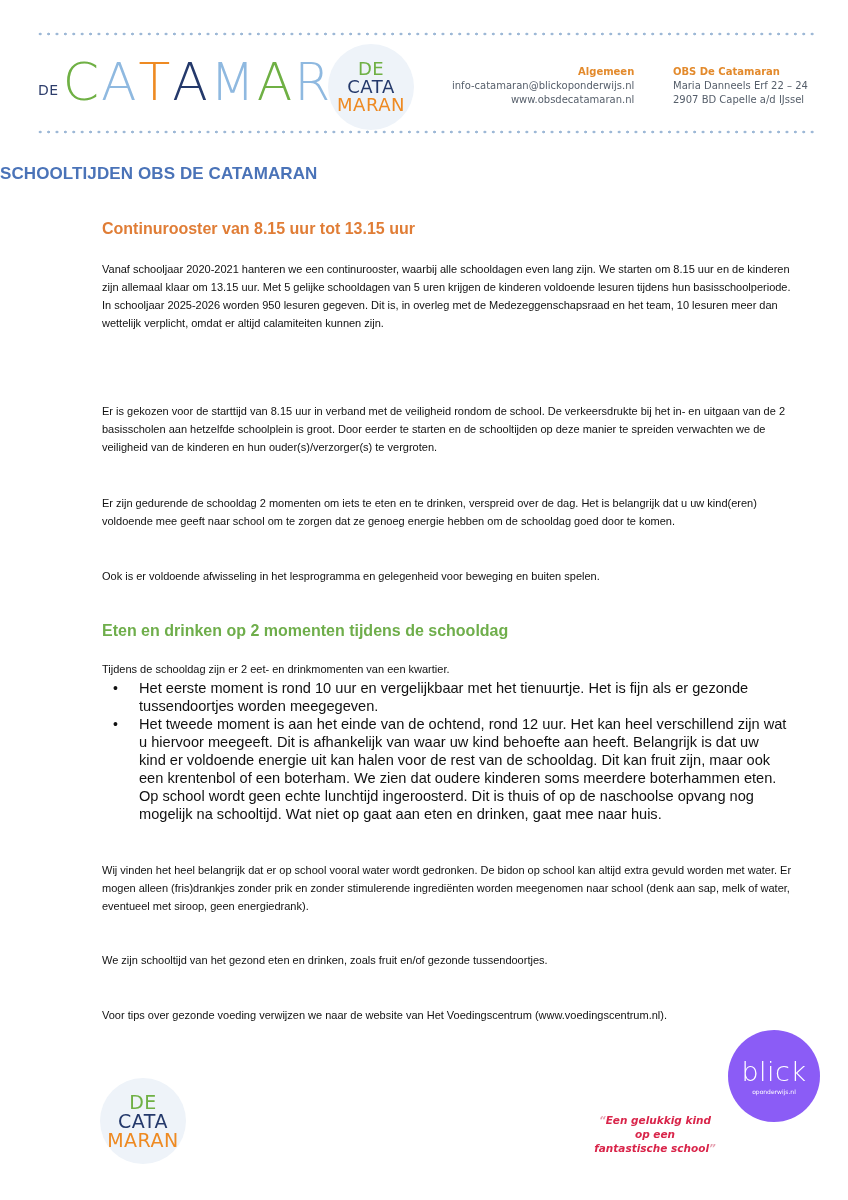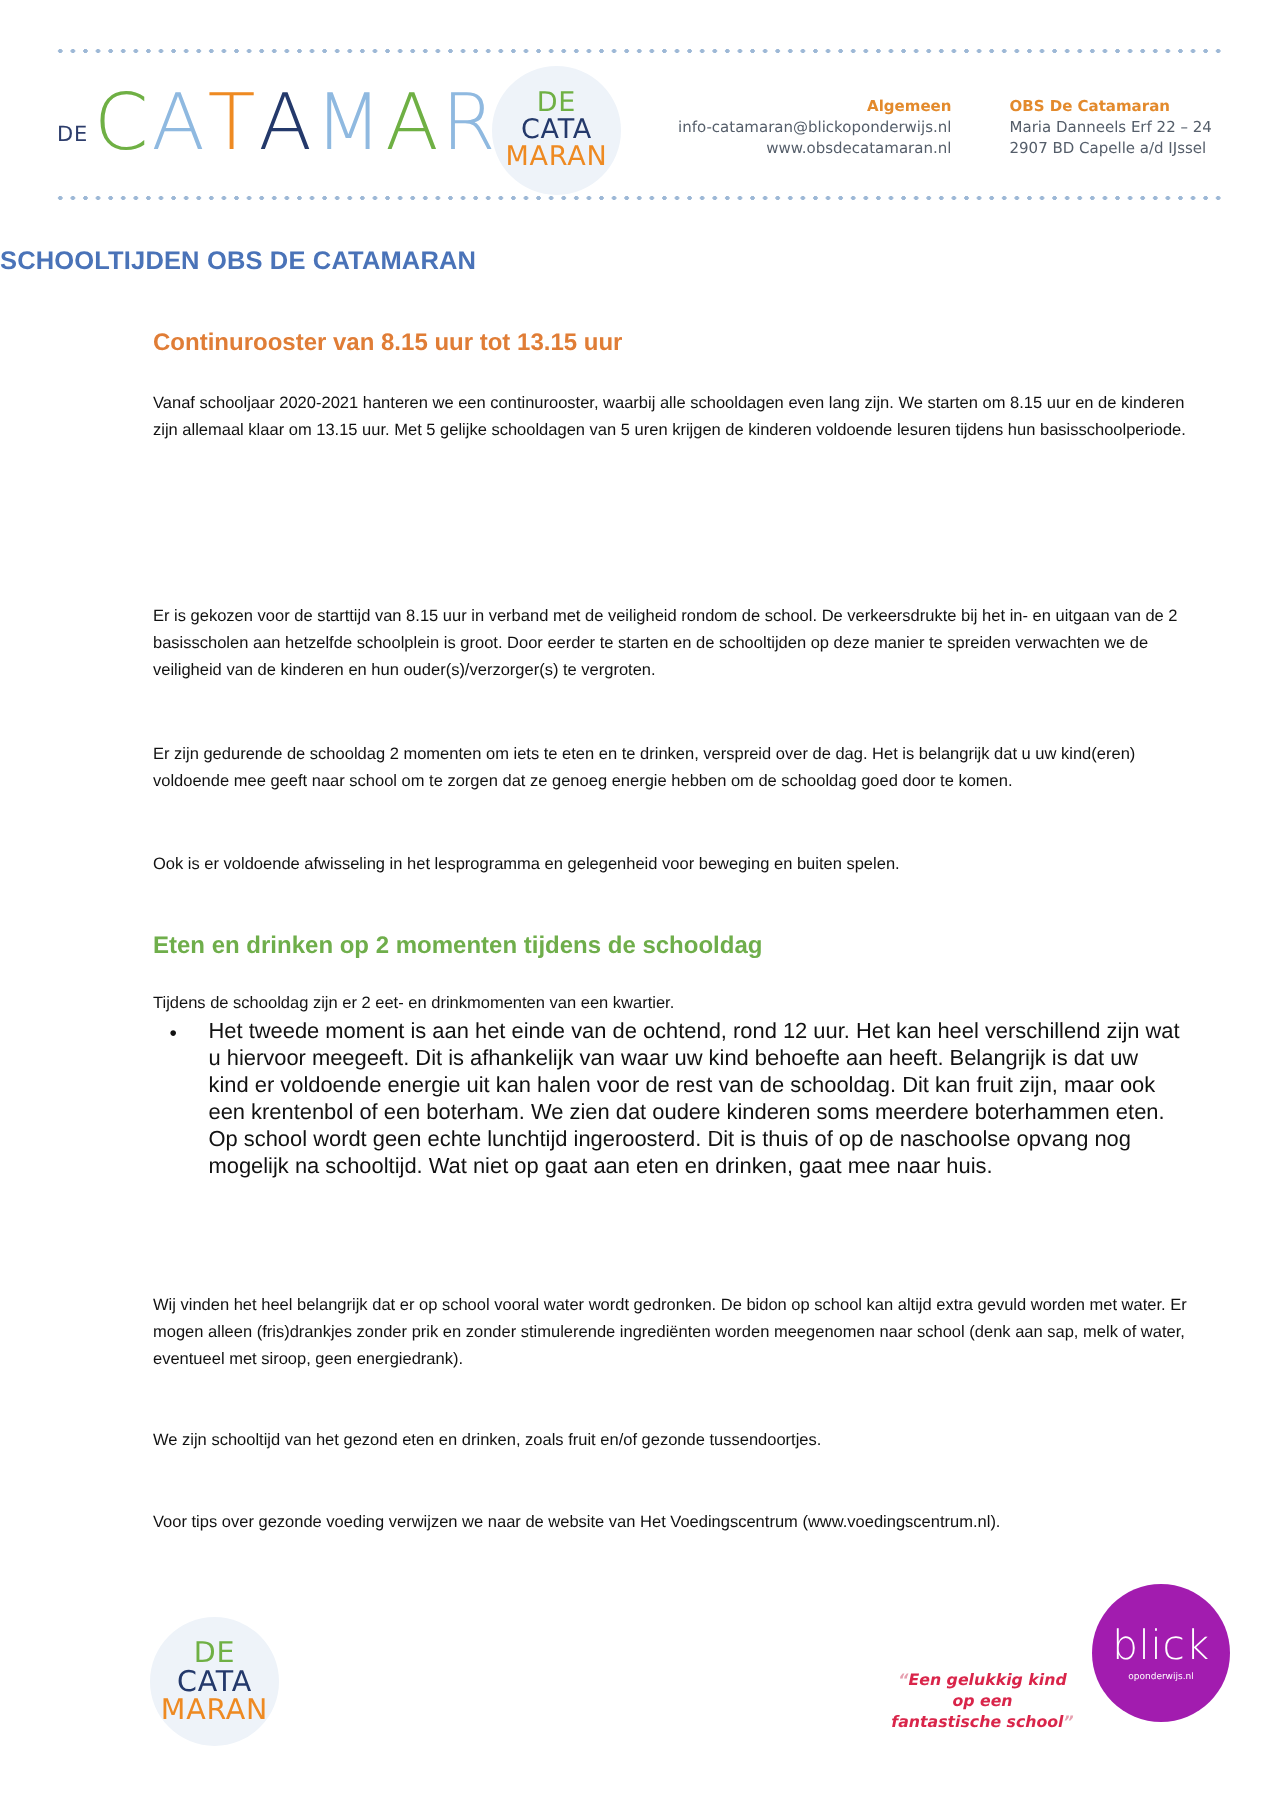--- a/index.html
+++ b/index.html
@@ -46,22 +46,22 @@
   .bullets li::before { content: "\2022"; position: absolute; left: 11px; top: 0; font-size: 14px; }
   .p6 { top: 861px; }
   .p7 { top: 951px; }
   .p8 { top: 1006px; }
 
   .slogan { position: absolute; left: 590px; top: 1113px; width: 130px; text-align: center;
             font-family: "DejaVu Sans", sans-serif; font-style: italic; font-weight: bold;
             font-size: 10.5px; line-height: 14px; color: #d9254a; }
   .slogan .q { color: #e6a0b0; }
 
-  .blick { position: absolute; left: 728px; top: 1056px; width: 92px; height: 92px; border-radius: 50%;
-           background: #a21caf; color: #fff; display: flex; flex-direction: column; align-items: center; justify-content: center; }
+  .blick { position: absolute; left: 728px; top: 1030px; width: 92px; height: 92px; border-radius: 50%;
+           background: #8b5cf6; color: #fff; display: flex; flex-direction: column; align-items: center; justify-content: center; }
   .blick .word { font-family: "DejaVu Sans", sans-serif; font-size: 27px; line-height: 28px; letter-spacing: 0.5px; font-weight: 300; }
   .blick .sub { font-family: "DejaVu Sans", sans-serif; font-size: 6px; margin-top: 2px; }
 
   .c-green { color: #6fb044; }
   .c-orange { color: #ee8a22; }
   .c-navy { color: #24396b; }
   .c-light { color: #8fb9e0; }
 </style>
 </head>
 <body>
@@ -92,29 +92,31 @@
 </div>
 
 <div class="dots bottom"></div>
 
 <div class="doc-title">SCHOOLTIJDEN OBS DE CATAMARAN</div>
 
 <div class="h2 orange">Continurooster van 8.15 uur tot 13.15 uur</div>
 
 <div class="p p1">
   <span>Vanaf schooljaar 2020-2021 hanteren we een continurooster, waarbij alle schooldagen even lang zijn. We starten om 8.15 uur en de kinderen zijn allemaal klaar om 13.15 uur. Met 5 gelijke schooldagen van 5 uren krijgen de kinderen voldoende lesuren tijdens hun basisschoolperiode.</span><br>
+  <span>In schooljaar 2025-2026 worden 950 lesuren gegeven. Dit is, in overleg met de Medezeggenschapsraad en het team, 10 lesuren meer dan wettelijk verplicht, omdat er altijd calamiteiten kunnen zijn.</span>
 </div>
 <div class="p p2">Er is gekozen voor de starttijd van 8.15 uur in verband met de veiligheid rondom de school. De verkeersdrukte bij het in- en uitgaan van de 2 basisscholen aan hetzelfde schoolplein is groot. Door eerder te starten en de schooltijden op deze manier te spreiden verwachten we de veiligheid van de kinderen en hun ouder(s)/verzorger(s) te vergroten.</div>
 <div class="p p3">Er zijn gedurende de schooldag 2 momenten om iets te eten en te drinken, verspreid over de dag. Het is belangrijk dat u uw kind(eren) voldoende mee geeft naar school om te zorgen dat ze genoeg energie hebben om de schooldag goed door te komen.</div>
 <div class="p p4">Ook is er voldoende afwisseling in het lesprogramma en gelegenheid voor beweging en buiten spelen.</div>
 
 <div class="h2 green">Eten en drinken op 2 momenten tijdens de schooldag</div>
 
 <div class="p p5">Tijdens de schooldag zijn er 2 eet- en drinkmomenten van een kwartier.</div>
 <ul class="bullets">
+  <li>Het eerste moment is rond 10 uur en vergelijkbaar met het tienuurtje. Het is fijn als er gezonde tussendoortjes worden meegegeven.</li>
   <li>Het tweede moment is aan het einde van de ochtend, rond 12 uur. Het kan heel verschillend zijn wat u hiervoor meegeeft. Dit is afhankelijk van waar uw kind behoefte aan heeft. Belangrijk is dat uw kind er voldoende energie uit kan halen voor de rest van de schooldag. Dit kan fruit zijn, maar ook een krentenbol of een boterham. We zien dat oudere kinderen soms meerdere boterhammen eten. Op school wordt geen echte lunchtijd ingeroosterd. Dit is thuis of op de naschoolse opvang nog mogelijk na schooltijd. Wat niet op gaat aan eten en drinken, gaat mee naar huis.</li>
 </ul>
 
 <div class="p p6">Wij vinden het heel belangrijk dat er op school vooral water wordt gedronken. De bidon op school kan altijd extra gevuld worden met water. Er mogen alleen (fris)drankjes zonder prik en zonder stimulerende ingrediënten worden meegenomen naar school (denk aan sap, melk of water, eventueel met siroop, geen energiedrank).</div>
 <div class="p p7">We zijn schooltijd van het gezond eten en drinken, zoals fruit en/of gezonde tussendoortjes.</div>
 <div class="p p8">Voor tips over gezonde voeding verwijzen we naar de website van Het Voedingscentrum (www.voedingscentrum.nl).</div>
 
 <div class="circle-logo footer">
   <span class="row c-green">DE</span>
   <span class="row c-navy">CATA</span>

